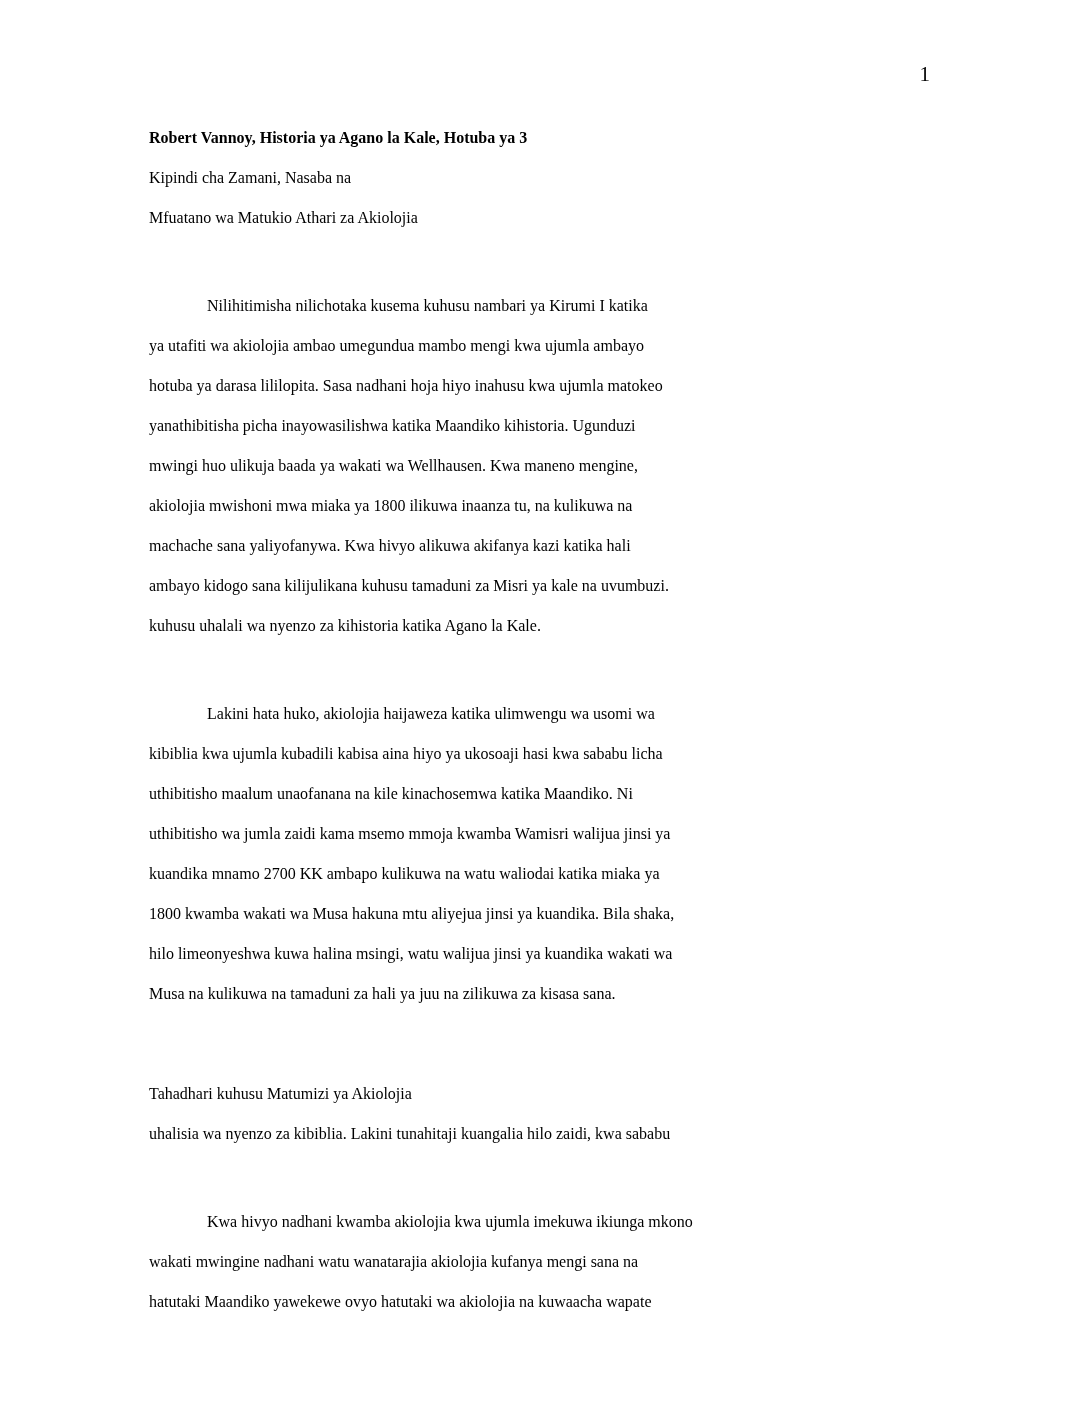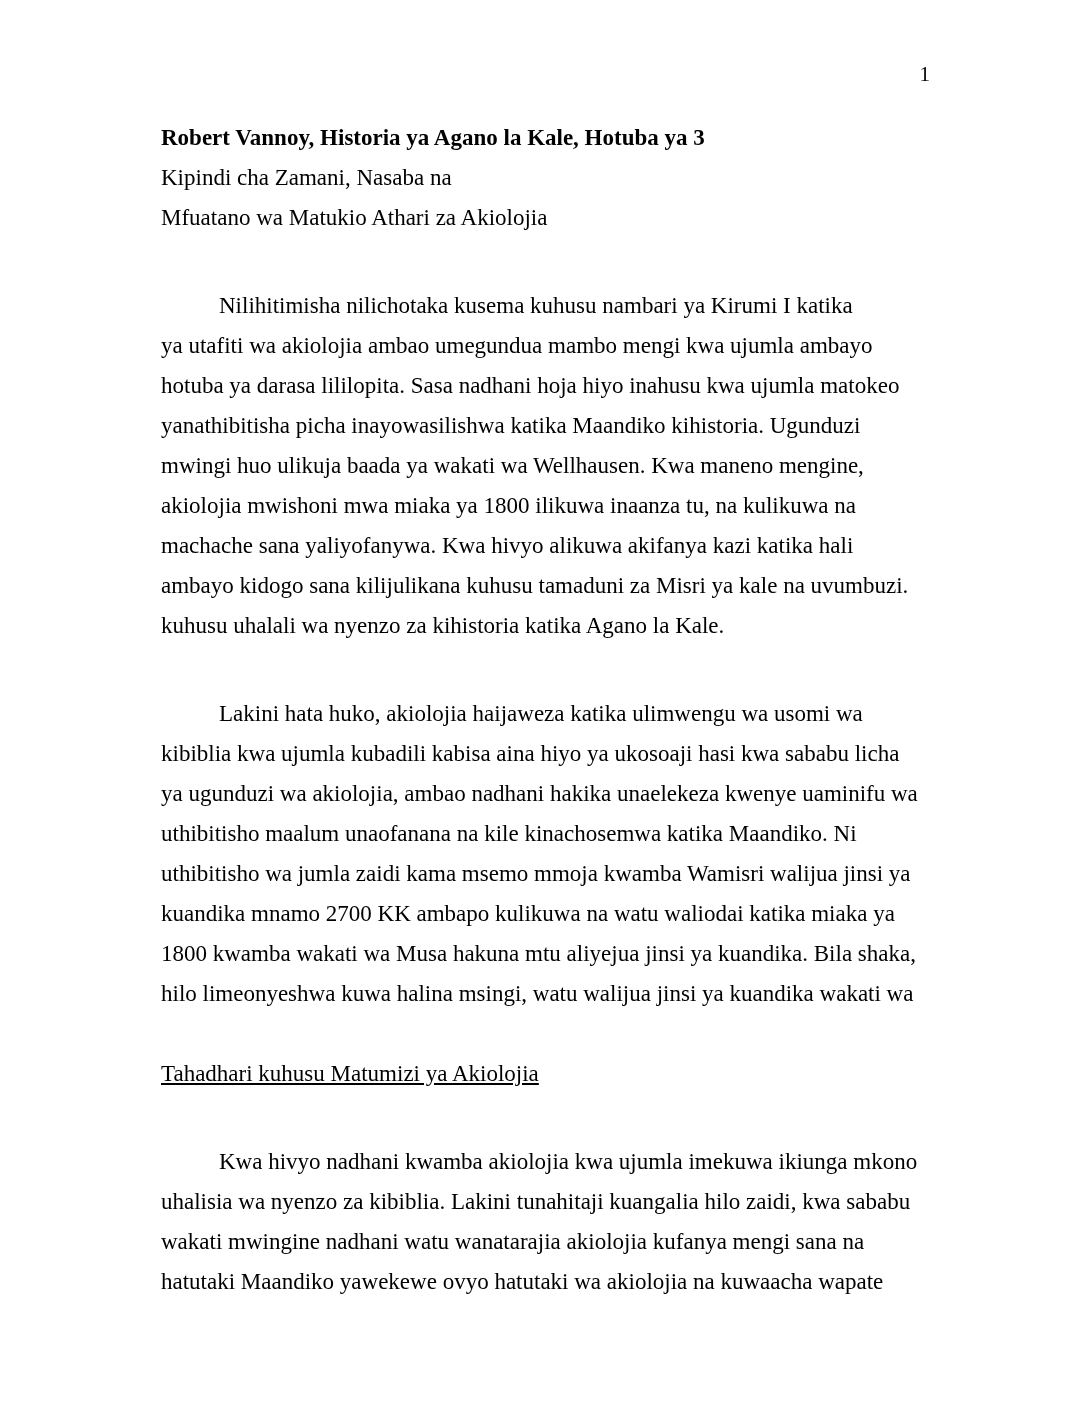--- a/index.html
+++ b/index.html
@@ -21,35 +21,34 @@
     top: 54px;
     left: 0;
     width: 930px;
     text-align: right;
     font-size: 21px;
     line-height: 40px;
   }
   .body-block {
     position: absolute;
     top: 118px;
-    left: 161px;
+    left: 149px;
     width: 800px;
-    font-size: 23px;
+    font-size: 16px;
     line-height: 40px;
   }
   .line {
     white-space: nowrap;
     height: 40px;
   }
   .line.title {
     font-weight: bold;
   }
   .block.heading {
-    margin-top: 40px;
-    text-decoration: underline;
+    margin-top: 60px;
   }
   .block.paragraph .line.first {
     text-indent: 58px;
     margin-top: 48px;
   }
 </style>
 </head>
 <body>
 
 <div class="page">
@@ -71,31 +70,31 @@
           <div class="line">yanathibitisha picha inayowasilishwa katika Maandiko kihistoria. Ugunduzi</div>
           <div class="line">mwingi huo ulikuja baada ya wakati wa Wellhausen. Kwa maneno mengine,</div>
           <div class="line">akiolojia mwishoni mwa miaka ya 1800 ilikuwa inaanza tu, na kulikuwa na</div>
           <div class="line">machache sana yaliyofanywa. Kwa hivyo alikuwa akifanya kazi katika hali</div>
           <div class="line">ambayo kidogo sana kilijulikana kuhusu tamaduni za Misri ya kale na uvumbuzi.</div>
           <div class="line">kuhusu uhalali wa nyenzo za kihistoria katika Agano la Kale.</div>
         </div>
         <div class="block paragraph">
           <div class="line first">Lakini hata huko, akiolojia haijaweza katika ulimwengu wa usomi wa</div>
           <div class="line">kibiblia kwa ujumla kubadili kabisa aina hiyo ya ukosoaji hasi kwa sababu licha</div>
-          <div class="line">ya ugunduzi wa akiolojia, ambao nadhani hakika unaelekeza kwenye uaminifu wa</div>
           <div class="line">uthibitisho maalum unaofanana na kile kinachosemwa katika Maandiko. Ni</div>
           <div class="line">uthibitisho wa jumla zaidi kama msemo mmoja kwamba Wamisri walijua jinsi ya</div>
           <div class="line">kuandika mnamo 2700 KK ambapo kulikuwa na watu waliodai katika miaka ya</div>
           <div class="line">1800 kwamba wakati wa Musa hakuna mtu aliyejua jinsi ya kuandika. Bila shaka,</div>
           <div class="line">hilo limeonyeshwa kuwa halina msingi, watu walijua jinsi ya kuandika wakati wa</div>
+          <div class="line">Musa na kulikuwa na tamaduni za hali ya juu na zilikuwa za kisasa sana.</div>
         </div>
         <div class="block heading">
           <div class="line">Tahadhari kuhusu Matumizi ya Akiolojia</div>
         </div>
         <div class="block paragraph">
+          <div class="line">uhalisia wa nyenzo za kibiblia. Lakini tunahitaji kuangalia hilo zaidi, kwa sababu</div>
           <div class="line first">Kwa hivyo nadhani kwamba akiolojia kwa ujumla imekuwa ikiunga mkono</div>
-          <div class="line">uhalisia wa nyenzo za kibiblia. Lakini tunahitaji kuangalia hilo zaidi, kwa sababu</div>
           <div class="line">wakati mwingine nadhani watu wanatarajia akiolojia kufanya mengi sana na</div>
           <div class="line">hatutaki Maandiko yawekewe ovyo hatutaki wa akiolojia na kuwaacha wapate</div>
         </div>
       </div>
   </div>
 </div>
 
 </body></html>

